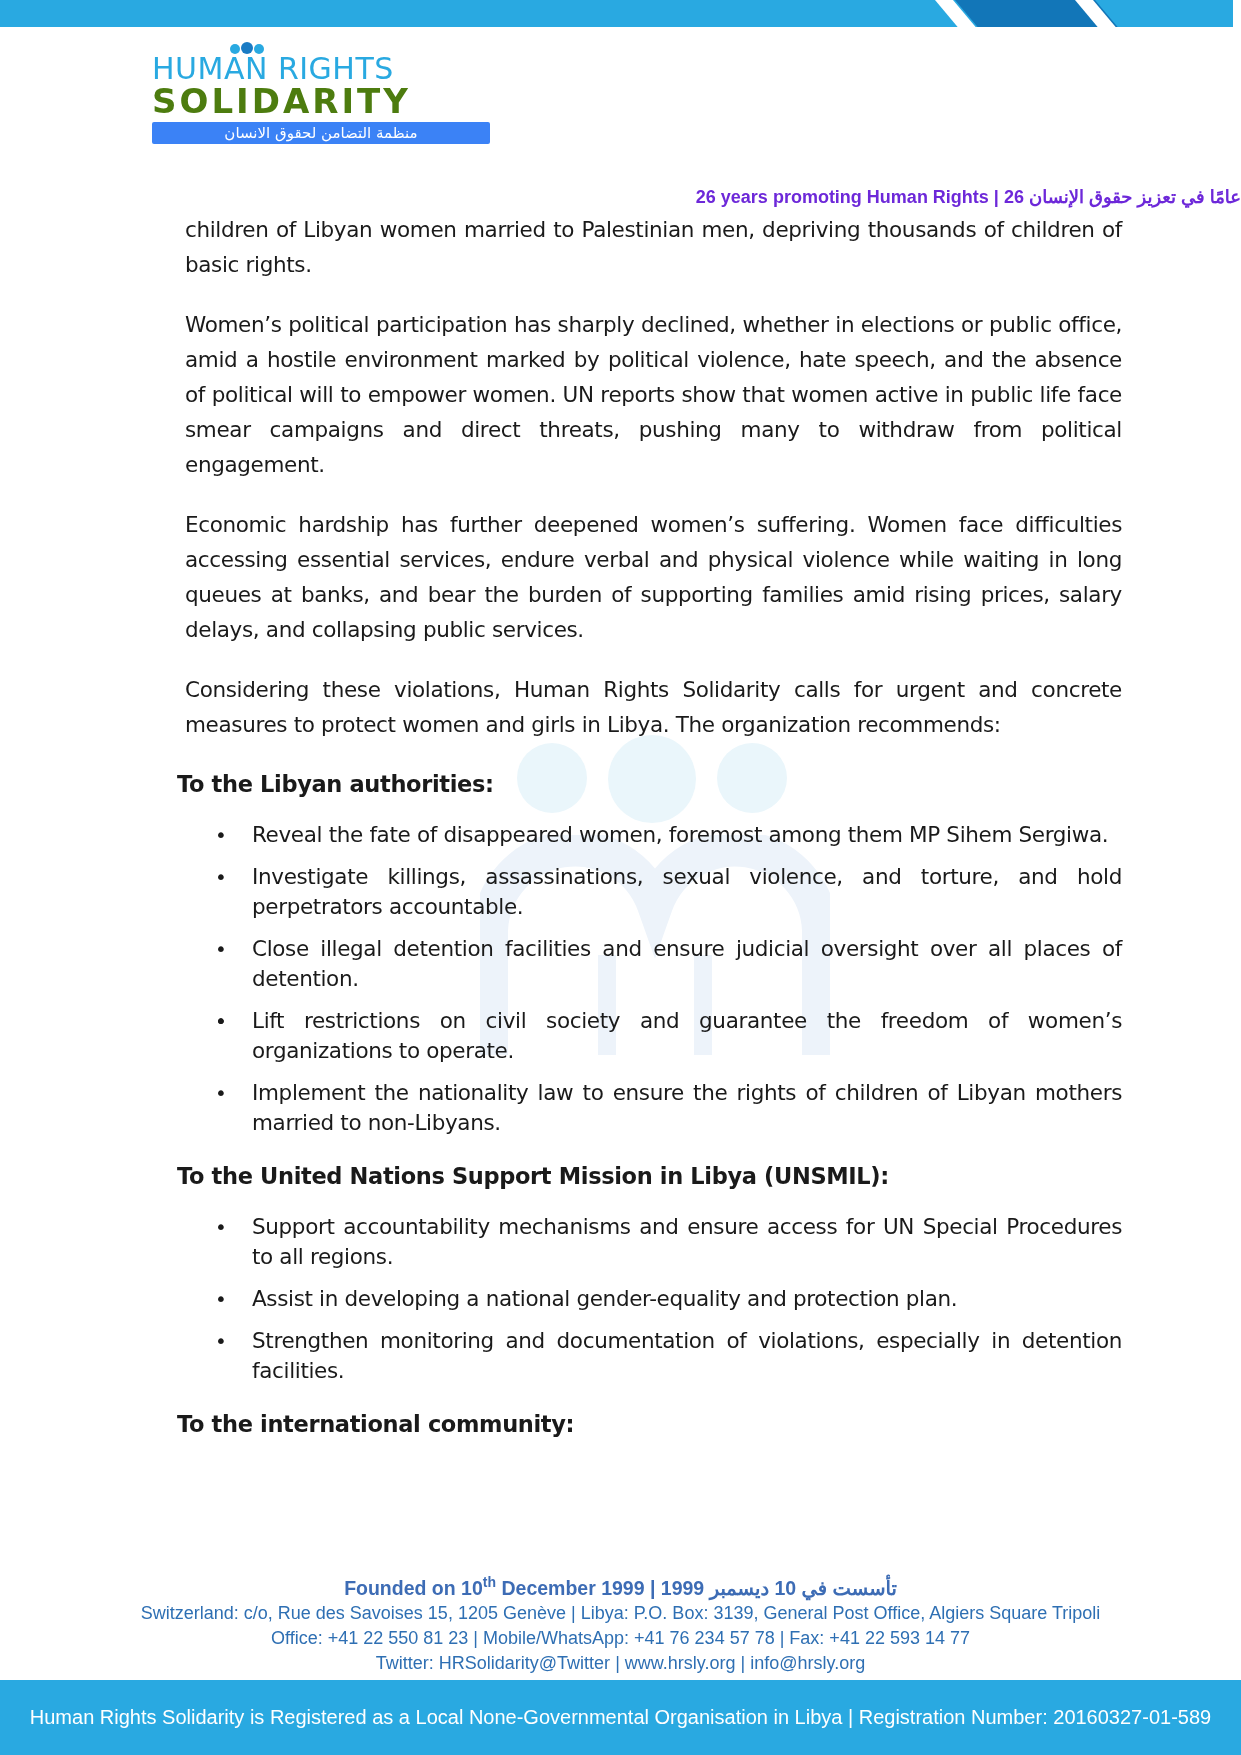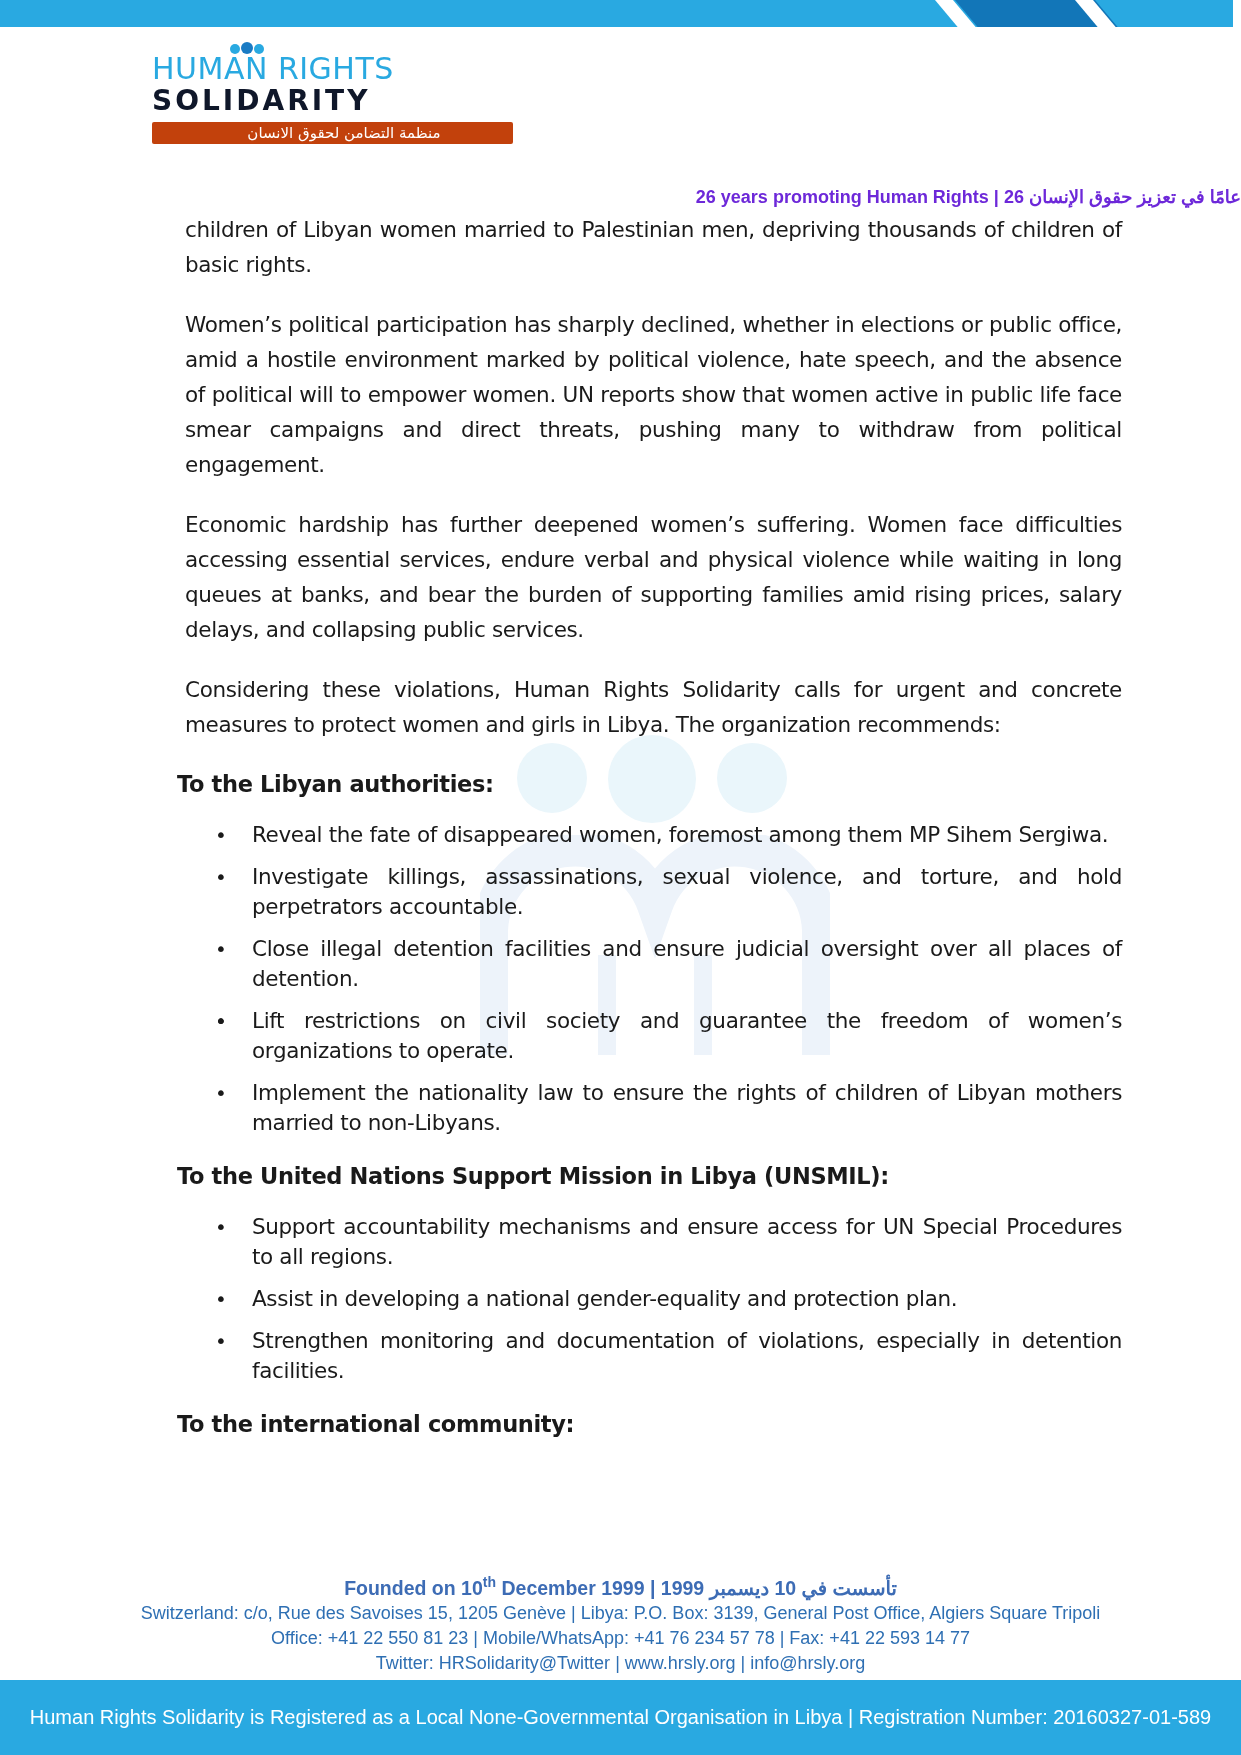--- a/index.html
+++ b/index.html
@@ -20,28 +20,28 @@
   .logo .dots { position: absolute; left: 72px; top: 2px; width: 44px; height: 14px; }
   .logo .dots span { position: absolute; top: 2px; width: 10px; height: 10px; border-radius: 50%; background: #29a9e1; }
   .logo .dots span.mid { top: 0; width: 12px; height: 12px; background: #1a7bc4; }
   .logo .line1 {
     position: absolute; left: 0; top: 14px; width: 338px;
     font-family: "DejaVu Sans", sans-serif; font-size: 30px; letter-spacing: 0.5px;
     color: #29a9e1; font-weight: normal; white-space: nowrap; line-height: 30px;
   }
   .logo .line2 {
     position: absolute; left: 0; top: 42px; width: 338px;
-    font-family: "DejaVu Sans", sans-serif; font-size: 28px; letter-spacing: 3px;
-    color: #0f172a; font-weight: bold; white-space: nowrap; line-height: 38px;
+    font-family: "DejaVu Sans", sans-serif; font-size: 34px; letter-spacing: 3px;
+    color: #4d7c0f; font-weight: bold; white-space: nowrap; line-height: 38px;
   }
   .logo .banner {
     position: absolute; left: 0; top: 82px; width: 338px; height: 22px;
-    background: #c2410c; border-radius: 2px; color: #fff;
+    background: #3b82f6; border-radius: 2px; color: #fff;
     font-family: "DejaVu Sans", sans-serif; font-size: 15px; line-height: 22px;
-    text-align: center; direction: rtl; padding-left: 23px;
+    text-align: center; direction: rtl;
   }
 
   .tagline {
     position: absolute; left: 0; top: 186px; width: 1241px; text-align: right;
     font-family: "Liberation Sans", sans-serif; font-weight: bold;
     font-size: 18px; color: #6d28d9; line-height: 22px;
   }
 
   .watermark { position: absolute; left: 480px; top: 735px; width: 350px; height: 320px; z-index: 0; }
   .watermark .c { position: absolute; border-radius: 50%; background: #eaf6fb; }

